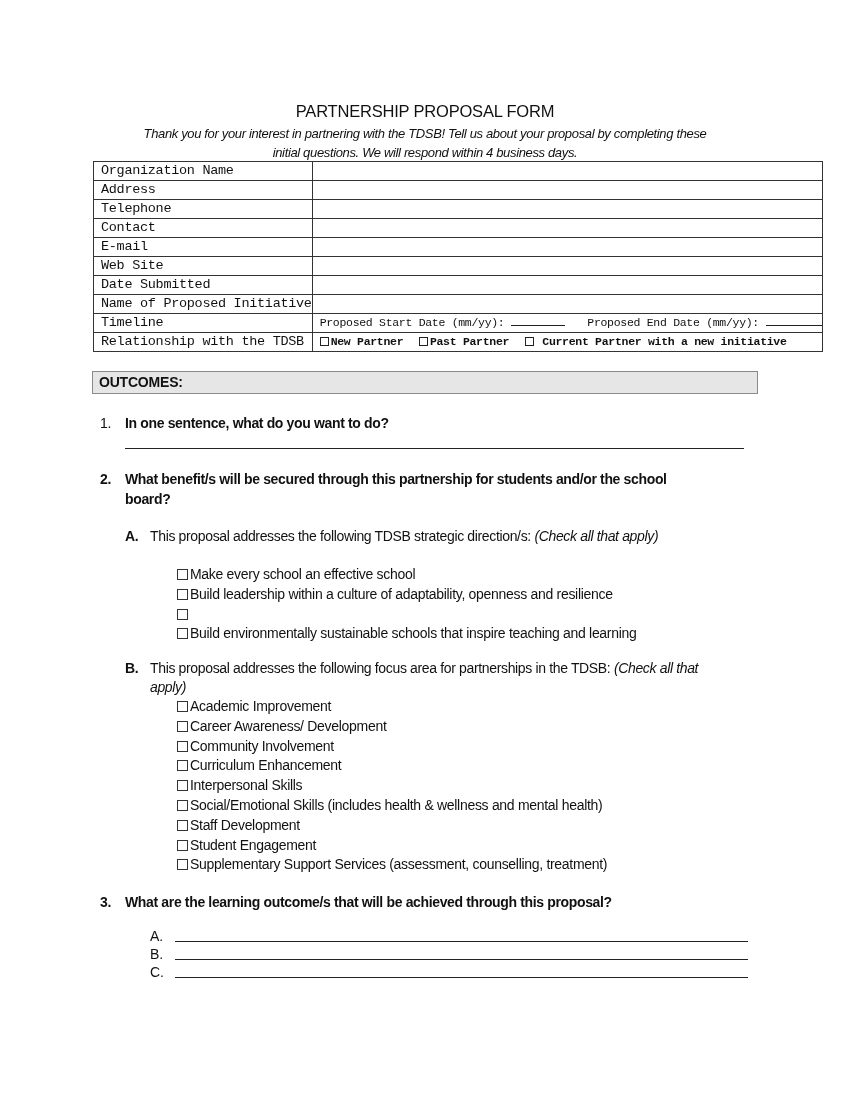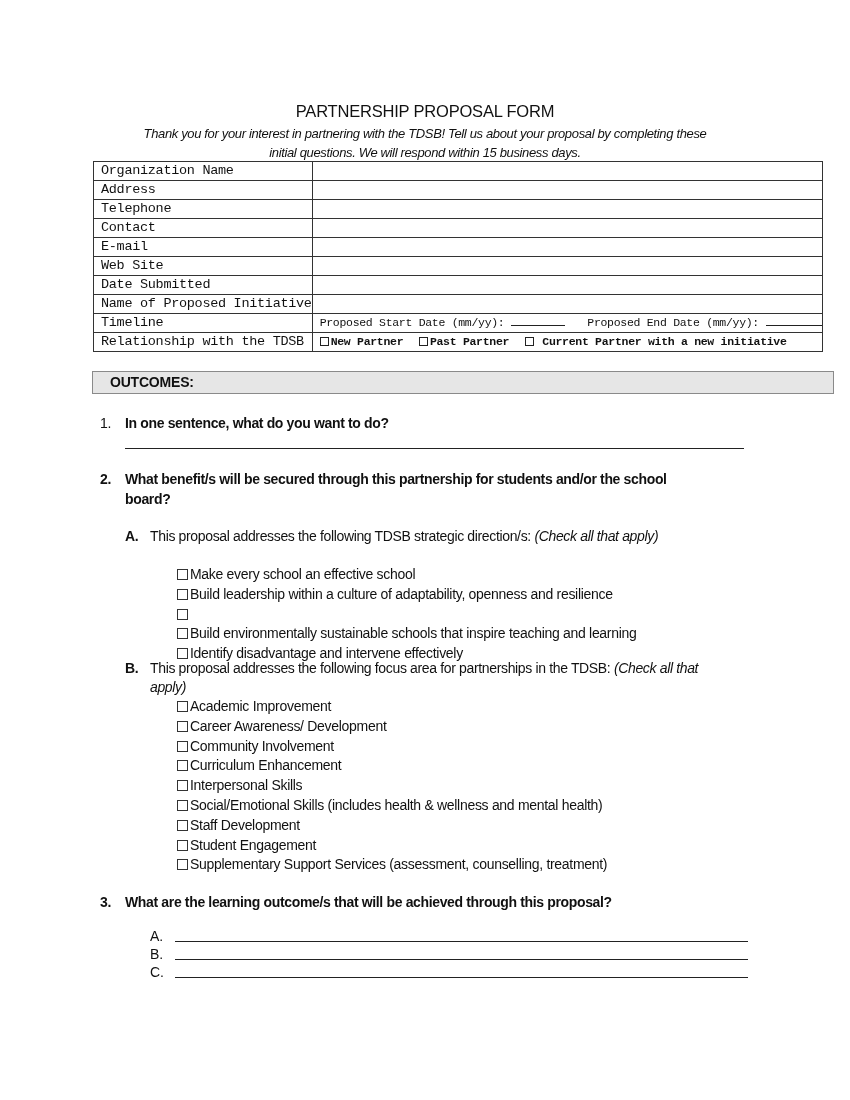--- a/index.html
+++ b/index.html
@@ -32,23 +32,23 @@
   .small { font-size: 11.5px; letter-spacing: -0.3px; }
   .rel { font-size: 11.5px; font-weight: bold; letter-spacing: -0.2px; }
   .rel span.opt { margin-right: 9px; }
   .box {
     display: inline-block; width: 9px; height: 9px; border: 1px solid #222;
     vertical-align: -1px; margin-right: 2px; box-sizing: border-box; background: #fff;
   }
   .uline { display: inline-block; border-bottom: 1px solid #222; height: 11px; vertical-align: baseline; }
 
   .outcomes-bar {
-    position: absolute; left: 92px; top: 371px; width: 742px; height: 23px;
+    position: absolute; left: 92px; top: 371px; width: 666px; height: 23px;
     background: #e6e6e6; border: 1px solid #8a8a8a; box-sizing: border-box;
-    font-weight: bold; font-size: 14px; line-height: 21px; padding-left: 17px;
+    font-weight: bold; font-size: 14px; line-height: 21px; padding-left: 6px;
     letter-spacing: -0.2px;
   }
 
   .q { position: absolute; font-size: 14px; font-weight: bold; letter-spacing: -0.35px; line-height: 19.5px; }
   .qnum { position: absolute; left: 100px; font-size: 14px; letter-spacing: -0.2px; }
   .qnum.b { font-weight: bold; }
 
   .answer-line { position: absolute; height: 0; border-bottom: 1px solid #222; }
 
   .sub { position: absolute; font-size: 14px; letter-spacing: -0.35px; line-height: 19px; }
@@ -62,21 +62,21 @@
   .lo { position: absolute; left: 150px; font-size: 14px; height: 18px; line-height: 18px; }
 </style>
 </head>
 <body>
 
 <div class="page">
 
   <div class="title">PARTNERSHIP PROPOSAL FORM</div>
   <div class="intro">
     <div>Thank you for your interest in partnering with the TDSB! Tell us about your proposal by completing these</div>
-    <div>initial questions. We will respond within 15 business days.</div>
+    <div>initial questions. We will respond within 4 business days.</div>
   </div>
 
   <table class="info">
     <tbody>
         <tr>
       <td class="lbl">Organization Name</td>
       <td class="val"></td>
     </tr>
     <tr>
       <td class="lbl">Address</td>
@@ -141,21 +141,20 @@
 
   <div class="sub" style="left:150px; top:527px;">
     <span class="letter">A.</span>
     <span>This proposal addresses the following TDSB strategic direction/s: </span><span class="hint">(Check all that apply)</span>
   </div>
   <div class="opts" style="top:565px;">
     <div class="item"><span class="box"></span><span>Make every school an effective school</span></div>
     <div class="item"><span class="box"></span><span>Build leadership within a culture of adaptability, openness and resilience</span></div>
     <div class="item"><span class="box"></span></div>
     <div class="item"><span class="box"></span><span>Build environmentally sustainable schools that inspire teaching and learning</span></div>
-    <div class="item"><span class="box"></span><span>Identify disadvantage and intervene effectively</span></div>
   </div>
 
   <div class="sub" style="left:150px; top:659px;">
     <span class="letter">B.</span>
     <div><span>This proposal addresses the following focus area for partnerships in the TDSB: </span><span class="hint">(Check all that</span></div>
     <div class="hint">apply)</div>
   </div>
   <div class="opts" style="top:697px;">
     <div class="item"><span class="box"></span><span>Academic Improvement</span></div>
     <div class="item"><span class="box"></span><span>Career Awareness/ Development</span></div>

